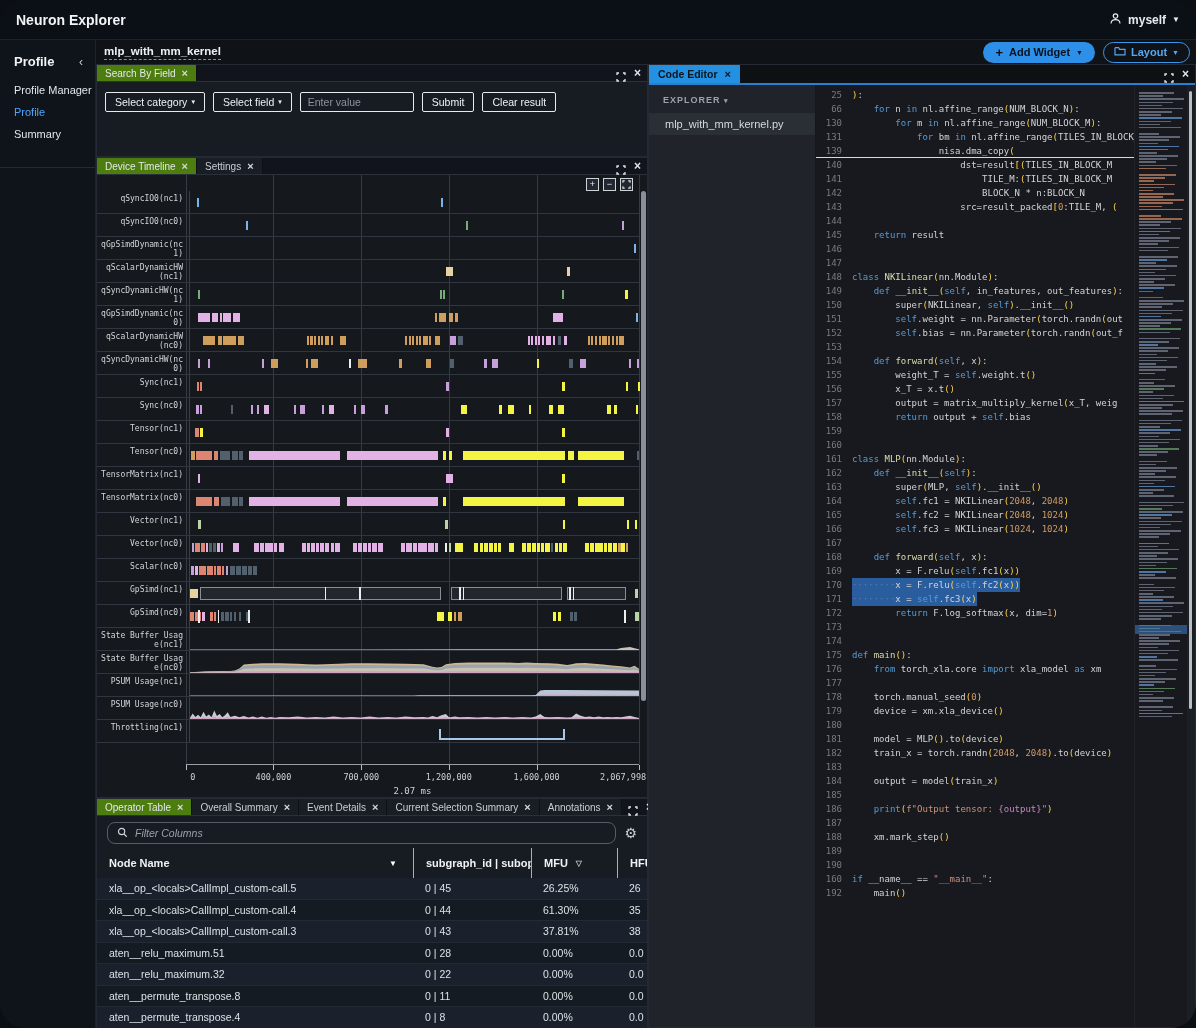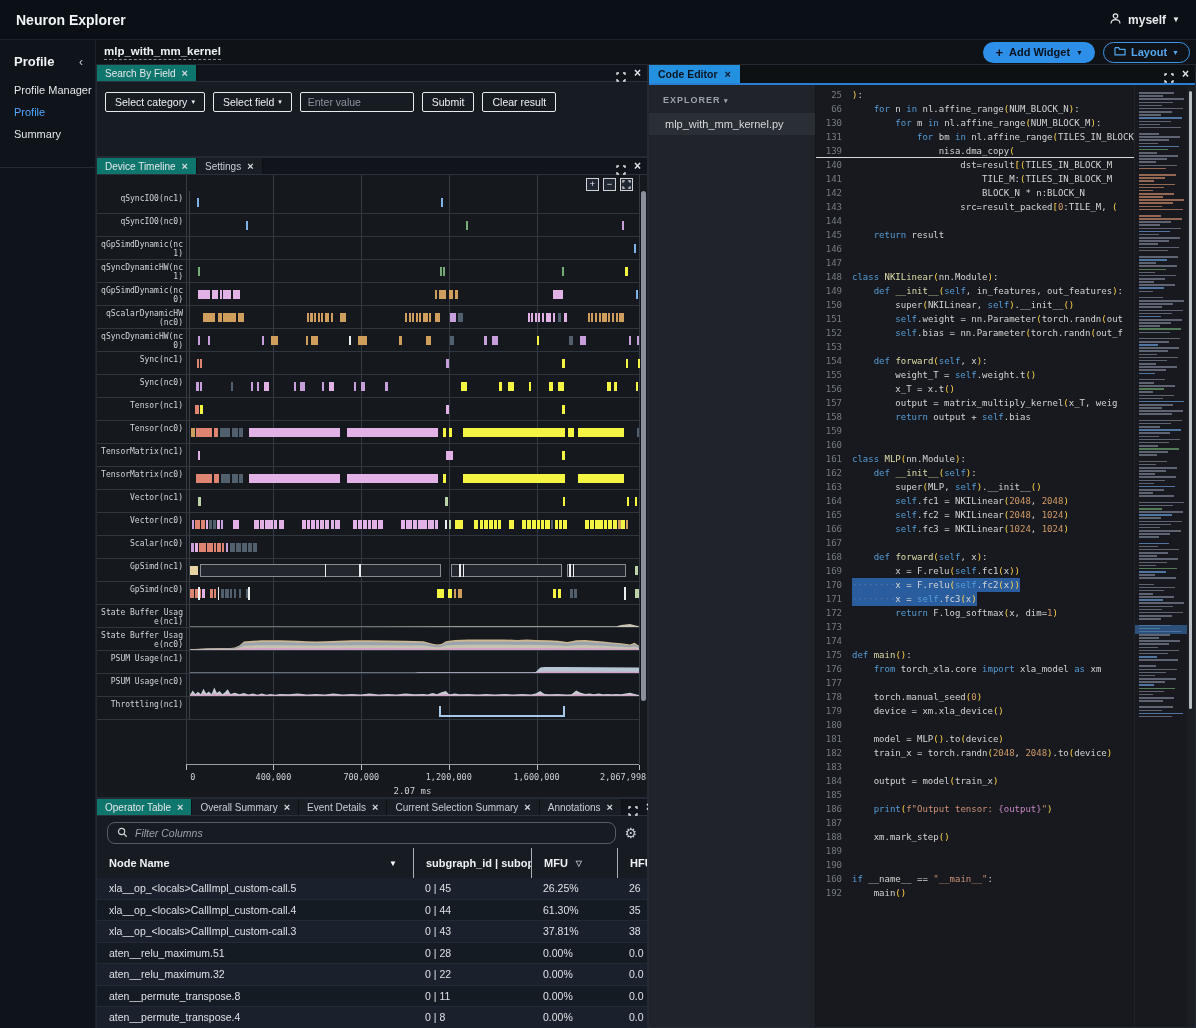--- a/index.html
+++ b/index.html
@@ -1,18 +1,18 @@
 <!DOCTYPE html>
 <html><head>
 <meta charset="utf-8">
 <style>
   * { margin:0; padding:0; box-sizing:border-box; }
   html,body { background:#0b0f14; }
   body { font-family:"Liberation Sans", sans-serif; color:#dde1e6; }
-  #app { position:relative; width:1196px; height:1028px; overflow:hidden; background:#0f1318; }
+  #app { position:relative; width:1196px; height:1028px; overflow:hidden; background:#0f1318;border-radius:25px; }
 
   
   .topbar { position:absolute; left:0; top:0; width:1196px; height:40px; background:#0b1016; border-bottom:1px solid #1d232b; display:flex; align-items:center; justify-content:space-between; padding:0 16px; }
   .topbar-title { font-size:14px; font-weight:bold; color:#f2f4f6; }
   .user { display:flex; align-items:center; gap:6px; font-size:12px; font-weight:bold; color:#e8ebee; }
   .user .caret { font-size:8px; color:#e8ebee; }
 
   
   .sidebar { position:absolute; left:0; top:40px; width:96px; height:988px; background:#0f141a; border-right:1px solid #1d232b; }
   .sidebar-head { display:flex; align-items:center; justify-content:space-between; padding:14px 12px 10px 14px; }
@@ -27,21 +27,21 @@
   .doc-tab { font-size:11.5px; font-weight:bold; color:#eef1f4; border-bottom:1px dashed #8a9099; padding-bottom:2px; }
   .mt-right { display:flex; gap:8px; align-items:center; }
   .btn-add { background:#2e8fe8; color:#06121e; border:none; border-radius:11px; height:21px; padding:0 12px; font-size:11px; font-weight:bold; display:flex; align-items:center; gap:6px; cursor:pointer; }
   .btn-layout { background:transparent; color:#55a7f0; border:1.5px solid #3b96e8; border-radius:11px; height:21px; padding:0 10px; font-size:11px; font-weight:bold; display:flex; align-items:center; gap:5px; cursor:pointer; }
   .tiny-caret { font-size:7px; }
 
   
   .panel { position:absolute; background:#171c23; border:1px solid #232a33; }
   .phead { height:17px; background:#11151b; display:flex; align-items:stretch; border-bottom:1px solid #2a313a; }
   .ptab { display:flex; align-items:center; gap:6px; font-size:10px; color:#c9ced4; padding:0 8px; background:#191e25; border-right:1px solid #0d1014; cursor:pointer; white-space:nowrap; }
-  .ptab.active { background:#0f766e; color:#e4e8ec; }
+  .ptab.active { background:#4d7c0f; color:#e4e8ec; }
   .ptab .x { font-size:11px; font-weight:bold; color:#d6dade; }
   .pctl { margin-left:auto; display:flex; align-items:center; gap:8px; padding:0 6px; }
   .pctl .x { font-size:12px; font-weight:bold; color:#e2e6ea; cursor:pointer; }
   .corners { width:10px; height:10px; display:inline-block; cursor:pointer; }
 
   
   .search-body { display:flex; gap:8px; padding:10px 8px; }
   .sbtn { background:transparent; border:1px solid #e8ebee; border-radius:2px; color:#eef1f4; font-size:10.5px; height:20px; padding:0 9px; display:flex; align-items:center; gap:4px; cursor:pointer; white-space:nowrap; }
   .sinput { background:transparent; border:1px solid #e8ebee; border-radius:2px; color:#eef1f4; font-size:10.5px; height:20px; width:114px; padding:0 7px; }
   .sinput::placeholder { color:#8d949c; }
@@ -236,20 +236,27 @@
             <div class="tl-lane">
               <div class="bar" style="left: 12.5%; width: max(0.35%, 2px); background: rgb(127, 178, 232);"></div>
               <div class="bar" style="left: 61.5%; width: max(0.3%, 2px); background: rgb(119, 171, 120);"></div>
               <div class="bar" style="left: 96.3%; width: max(0.3%, 2px); background: rgb(199, 159, 219);"></div>
             </div>
           </div>
           <div class="tl-row">
             <div class="tl-label">qGpSimdDynamic(nc1)</div>
             <div class="tl-lane">
               <div class="bar" style="left: 98.9%; width: max(0.4%, 2px); background: rgb(127, 178, 232);"></div>
+            </div>
+          </div>
+          <div class="tl-row">
+            <div class="tl-label">qScalarDynamicHW(nc1)</div>
+            <div class="tl-lane">
+              <div class="bar" style="left: 57.1%; width: max(1.4%, 2px); background: rgb(231, 211, 162);"></div>
+              <div class="bar" style="left: 83.9%; width: max(0.8%, 2px); background: rgb(231, 211, 162);"></div>
             </div>
           </div>
           <div class="tl-row">
             <div class="tl-label">qSyncDynamicHW(nc1)</div>
             <div class="tl-lane">
               <div class="bar" style="left: 1.7%; width: max(0.3%, 2px); background: rgb(119, 171, 120);"></div>
               <div class="bar" style="left: 55.6%; width: max(0.4%, 2px); background: rgb(119, 171, 120);"></div>
               <div class="bar" style="left: 56.3%; width: max(0.4%, 2px); background: rgb(119, 171, 120);"></div>
               <div class="bar" style="left: 82.8%; width: max(0.6%, 2px); background: rgb(119, 171, 120);"></div>
               <div class="bar" style="left: 96.9%; width: max(0.7%, 2px); background: rgb(244, 244, 67);"></div>

